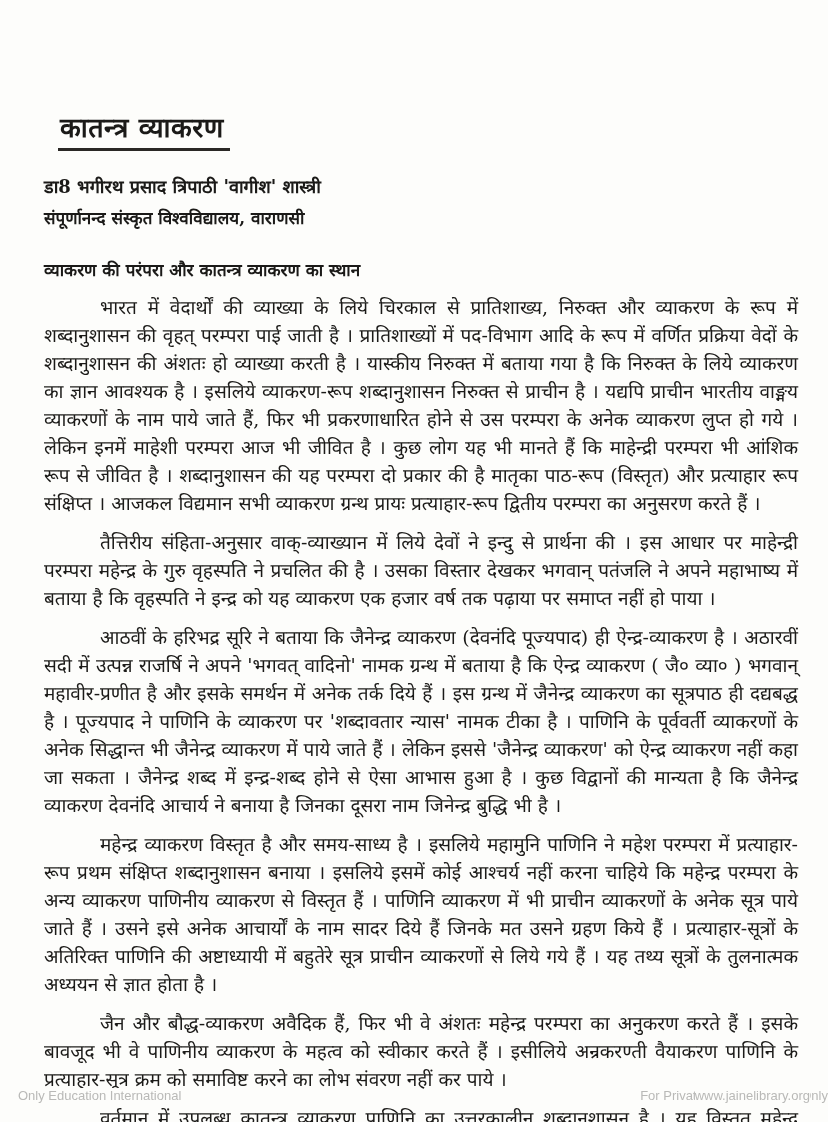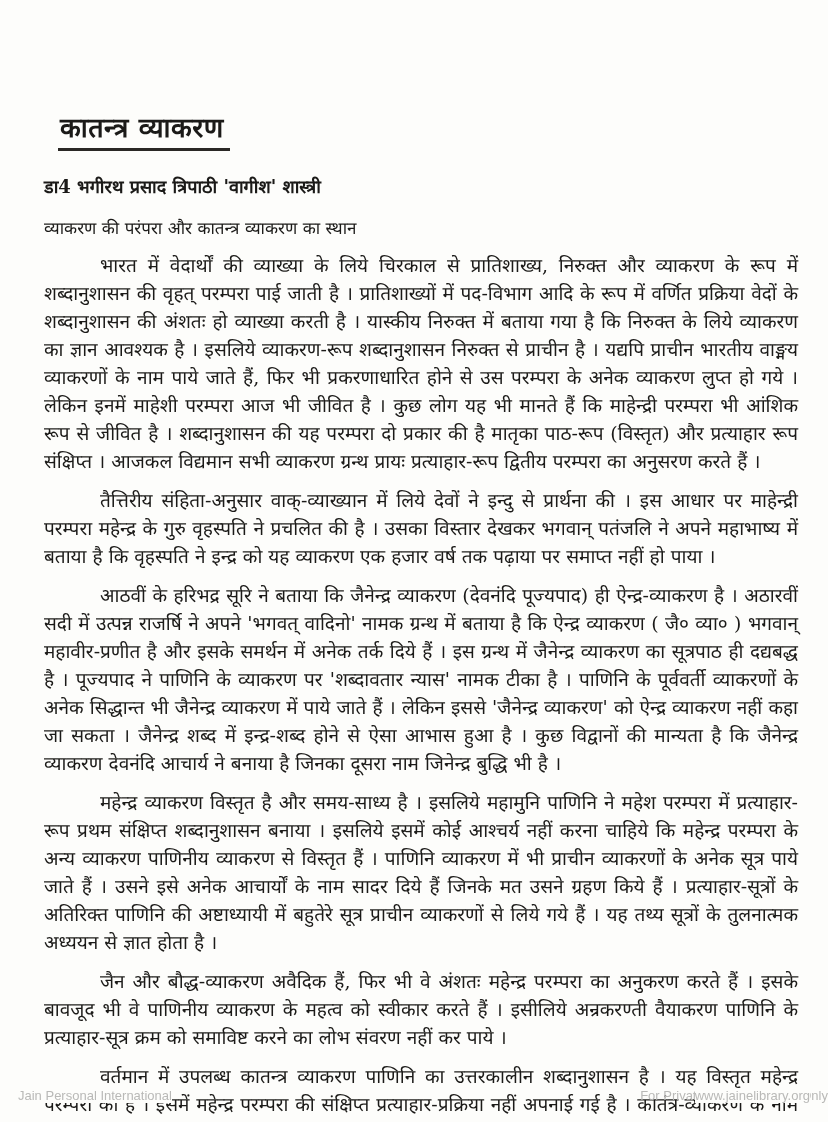--- a/index.html
+++ b/index.html
@@ -39,21 +39,21 @@
     line-height: 28px;
   }
   .affiliation-line {
     font-size: 17px;
     font-weight: bold;
     margin: 0 0 26px 0;
     line-height: 26px;
   }
   .section-heading {
     font-size: 17px;
-    font-weight: normal;
+    font-weight: bold;
     margin: 14px 0 10px 0;
     line-height: 26px;
   }
   .para {
     font-size: 19px;
     line-height: 28px;
     text-align: justify;
     text-indent: 56px;
     margin: 0 0 11px 0;
   }
@@ -83,37 +83,38 @@
 </style>
 </head>
 <body>
 
 <div class="page">
 
   <div>
     <h1 class="doc-title">कातन्त्र व्याकरण</h1>
   </div>
 
-  <div class="author-line">डा4 भगीरथ प्रसाद त्रिपाठी 'वागीश' शास्त्री</div>
+  <div class="author-line">डा8 भगीरथ प्रसाद त्रिपाठी 'वागीश' शास्त्री</div>
 
+  <div class="affiliation-line">संपूर्णानन्द संस्कृत विश्वविद्यालय, वाराणसी</div>
 
   <div>
     <h2 class="section-heading">व्याकरण की परंपरा और कातन्त्र व्याकरण का स्थान</h2>
 
     <p class="para">भारत में वेदार्थों की व्याख्या के लिये चिरकाल से प्रातिशाख्य, निरुक्त और व्याकरण के रूप में शब्दानुशासन की वृहत् परम्परा पाई जाती है । प्रातिशाख्यों में पद-विभाग आदि के रूप में वर्णित प्रक्रिया वेदों के शब्दानुशासन की अंशतः हो व्याख्या करती है । यास्कीय निरुक्त में बताया गया है कि निरुक्त के लिये व्याकरण का ज्ञान आवश्यक है । इसलिये व्याकरण-रूप शब्दानुशासन निरुक्त से प्राचीन है । यद्यपि प्राचीन भारतीय वाङ्मय व्याकरणों के नाम पाये जाते हैं, फिर भी प्रकरणाधारित होने से उस परम्परा के अनेक व्याकरण लुप्त हो गये । लेकिन इनमें माहेशी परम्परा आज भी जीवित है । कुछ लोग यह भी मानते हैं कि माहेन्द्री परम्परा भी आंशिक रूप से जीवित है । शब्दानुशासन की यह परम्परा दो प्रकार की है मातृका पाठ-रूप (विस्तृत) और प्रत्याहार रूप संक्षिप्त । आजकल विद्यमान सभी व्याकरण ग्रन्थ प्रायः प्रत्याहार-रूप द्वितीय परम्परा का अनुसरण करते हैं ।</p>
     <p class="para">तैत्तिरीय संहिता-अनुसार वाक्-व्याख्यान में लिये देवों ने इन्दु से प्रार्थना की । इस आधार पर माहेन्द्री परम्परा महेन्द्र के गुरु वृहस्पति ने प्रचलित की है । उसका विस्तार देखकर भगवान् पतंजलि ने अपने महाभाष्य में बताया है कि वृहस्पति ने इन्द्र को यह व्याकरण एक हजार वर्ष तक पढ़ाया पर समाप्त नहीं हो पाया ।</p>
     <p class="para">आठवीं के हरिभद्र सूरि ने बताया कि जैनेन्द्र व्याकरण (देवनंदि पूज्यपाद) ही ऐन्द्र-व्याकरण है । अठारवीं सदी में उत्पन्न राजर्षि ने अपने 'भगवत् वादिनो' नामक ग्रन्थ में बताया है कि ऐन्द्र व्याकरण ( जै० व्या० ) भगवान् महावीर-प्रणीत है और इसके समर्थन में अनेक तर्क दिये हैं । इस ग्रन्थ में जैनेन्द्र व्याकरण का सूत्रपाठ ही दद्यबद्ध है । पूज्यपाद ने पाणिनि के व्याकरण पर 'शब्दावतार न्यास' नामक टीका है । पाणिनि के पूर्ववर्ती व्याकरणों के अनेक सिद्धान्त भी जैनेन्द्र व्याकरण में पाये जाते हैं । लेकिन इससे 'जैनेन्द्र व्याकरण' को ऐन्द्र व्याकरण नहीं कहा जा सकता । जैनेन्द्र शब्द में इन्द्र-शब्द होने से ऐसा आभास हुआ है । कुछ विद्वानों की मान्यता है कि जैनेन्द्र व्याकरण देवनंदि आचार्य ने बनाया है जिनका दूसरा नाम जिनेन्द्र बुद्धि भी है ।</p>
     <p class="para">महेन्द्र व्याकरण विस्तृत है और समय-साध्य है । इसलिये महामुनि पाणिनि ने महेश परम्परा में प्रत्याहार-रूप प्रथम संक्षिप्त शब्दानुशासन बनाया । इसलिये इसमें कोई आश्चर्य नहीं करना चाहिये कि महेन्द्र परम्परा के अन्य व्याकरण पाणिनीय व्याकरण से विस्तृत हैं । पाणिनि व्याकरण में भी प्राचीन व्याकरणों के अनेक सूत्र पाये जाते हैं । उसने इसे अनेक आचार्यों के नाम सादर दिये हैं जिनके मत उसने ग्रहण किये हैं । प्रत्याहार-सूत्रों के अतिरिक्त पाणिनि की अष्टाध्यायी में बहुतेरे सूत्र प्राचीन व्याकरणों से लिये गये हैं । यह तथ्य सूत्रों के तुलनात्मक अध्ययन से ज्ञात होता है ।</p>
     <p class="para">जैन और बौद्ध-व्याकरण अवैदिक हैं, फिर भी वे अंशतः महेन्द्र परम्परा का अनुकरण करते हैं । इसके बावजूद भी वे पाणिनीय व्याकरण के महत्व को स्वीकार करते हैं । इसीलिये अन्रकरण्ती वैयाकरण पाणिनि के प्रत्याहार-सूत्र क्रम को समाविष्ट करने का लोभ संवरण नहीं कर पाये ।</p>
   </div>
 
   <div>
 
     <p class="para clipped">वर्तमान में उपलब्ध कातन्त्र व्याकरण पाणिनि का उत्तरकालीन शब्दानुशासन है । यह विस्तृत महेन्द्र परम्परा का है । इसमें महेन्द्र परम्परा की संक्षिप्त प्रत्याहार-प्रक्रिया नहीं अपनाई गई है । कातंत्र-व्याकरण के नाम के विषय में</p>
   </div>
 
 </div>
 
 <div class="footer">
   <span class="center">For Private &amp; Personal Use Only</span>
-  <span class="left">Jain Personal International</span>
+  <span class="left">Only Education International</span>
   <span class="right">www.jainelibrary.org</span>
 </div>
 
 </body></html>

